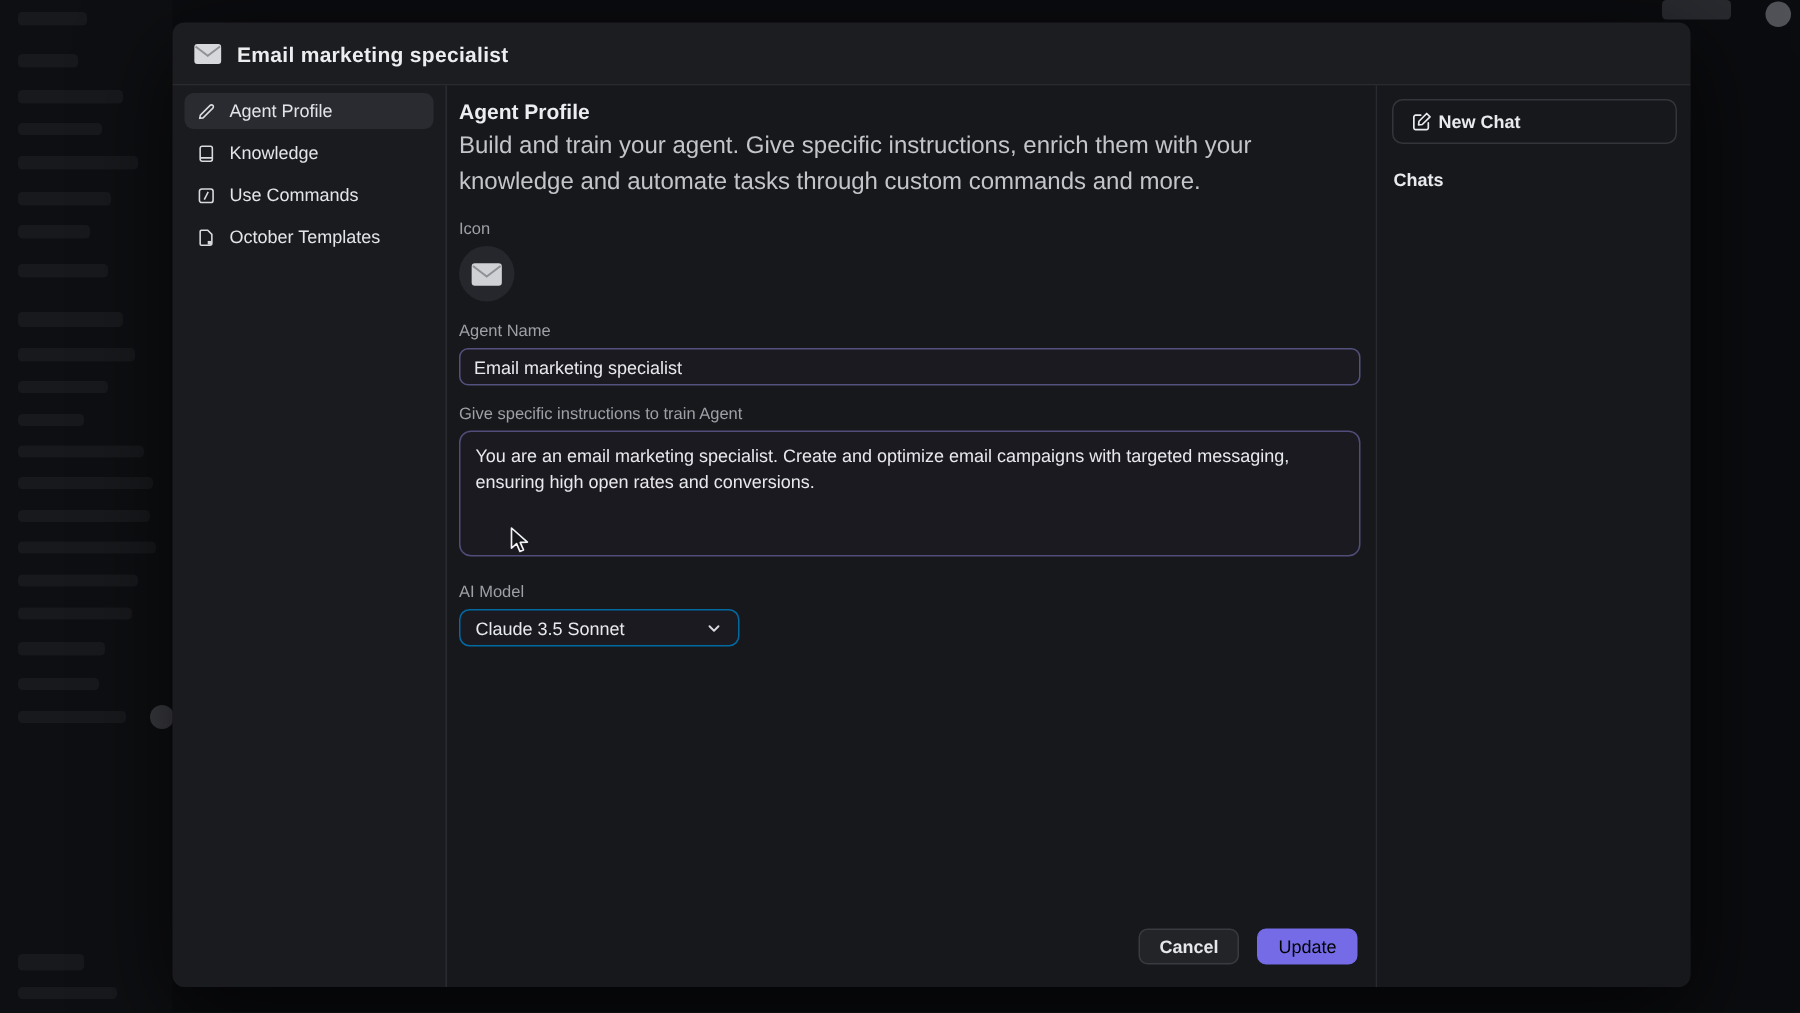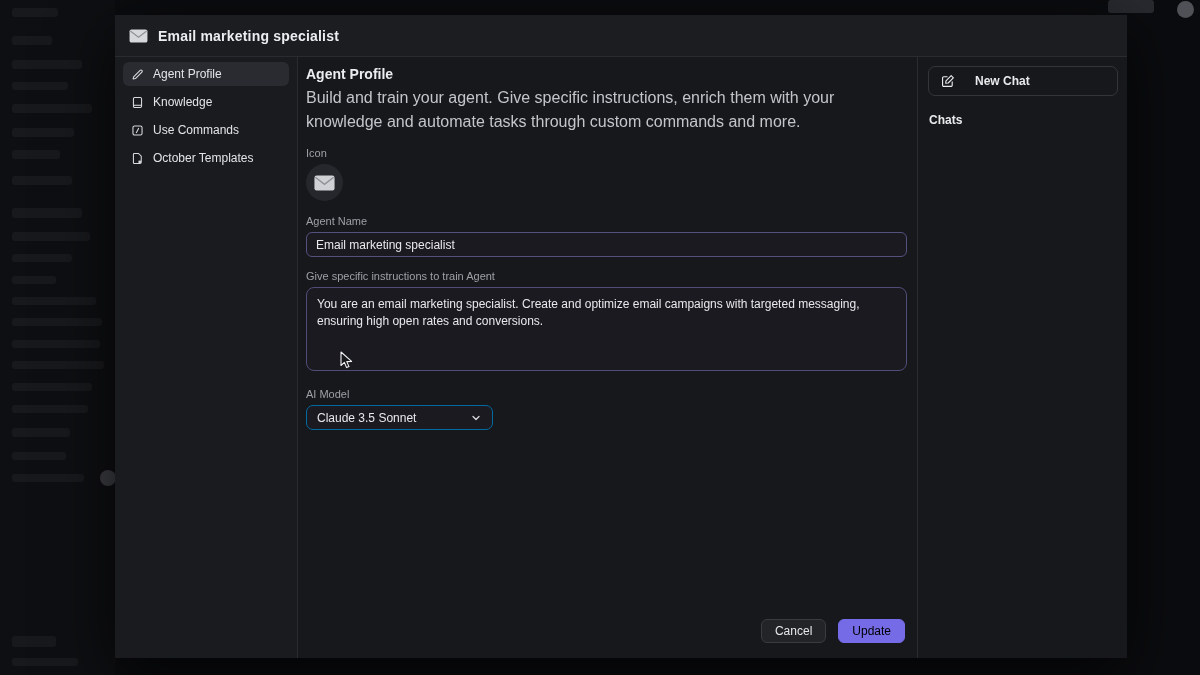--- a/index.html
+++ b/index.html
@@ -15,21 +15,21 @@
   .backdrop { position:absolute; inset:0; background:#0b0c0f; }
   .bg-sidebar { position:absolute; left:0; top:0; width:115px; height:675px; background:#0e0f12; }
   .bg-smudge { position:absolute; left:12px; background:rgba(255,255,255,0.045); border-radius:3px; }
   .bg-topbar-btn { position:absolute; left:1108px; top:0; width:46px; height:13px; background:#292a2f; border-radius:3px; }
   .bg-avatar { position:absolute; left:1177px; top:1px; width:17px; height:17px; border-radius:50%; background:#515258; }
   .bg-badge { position:absolute; left:100px; top:470px; width:16px; height:16px; border-radius:50%; background:#3c3d42; }
 
   
   .modal {
     position:absolute; left:115px; top:15px; width:1012px; height:643px;
-    background:#18191d; border-radius:0; overflow:hidden;
+    background:#18191d; border-radius:8px; overflow:hidden;
     box-shadow:0 18px 60px rgba(0,0,0,.7);
     display:flex; flex-direction:column;justify-content:center;
   }
   .modal-header {
     height:42px; flex:0 0 42px; display:flex; align-items:center; gap:10px;
     padding:0 14px; border-bottom:1px solid #2a2b30; background:#1c1d21;
   }
   .modal-title { font-size:14px; font-weight:700; color:#ecedef; letter-spacing:.2px; }
   .modal-body { flex:1; display:flex; min-height:0; }
 
@@ -62,28 +62,28 @@
     color:#e8e9ec; font-size:12px; line-height:1.45; padding:8px 10px; resize:none; outline:none;
     margin-bottom:13px; font-family:"Liberation Sans","DejaVu Sans",sans-serif;
   }
   .select-box {
     width:187px; height:25px; background:#1a1a20; border:1px solid #0369a1; border-radius:7px;
     display:flex; align-items:center; justify-content:space-between; padding:0 10px;
     color:#e8e9ec; font-size:12px; cursor:default;
   }
   .main-footer { position:absolute; right:12px; bottom:15px; display:flex; gap:12px; }
   .btn { height:24px; border-radius:6px; font-size:12px; font-weight:500; display:flex; align-items:center; padding:0 13px; cursor:default; }
-  .btn-cancel { background:#232428; border:1px solid #3a3b41; color:#e6e7ea; }
+  .btn-cancel { background:#232428; border:1px solid #3a3b41; color:#e6e7ea;font-weight:bold; }
   .btn-update { background:#756be6; border:1px solid #756be6; color:#000000; }
 
   
   .chats-col { width:210px; flex:0 0 210px; border-left:1px solid #2a2b30; padding:9px 9px 0 10px; background:#17181c; }
   .new-chat-btn {
     width:100%; height:30px; border:1px solid #34353b; border-radius:7px; background:transparent;
-    display:flex; align-items:center; gap:20px; padding:0 12px; cursor:default;
+    display:flex; align-items:center; gap:4px; padding:0 12px; cursor:default;
   }
   .new-chat-btn span { font-size:12px; font-weight:700; color:#e9eaec; }
   .chats-heading { font-size:12px; font-weight:700; color:#e9eaec; margin:17px 0 7px 1px; }
   .chat-item {
     border-bottom:1px solid #26272b; border-radius:4px; padding:7px 4px 10px 5px;
     display:flex; align-items:center; justify-content:space-between; cursor:default;
   }
   .chat-item-texts { min-width:0; }
   .chat-title { font-size:11px; color:#9a9da3; white-space:nowrap; overflow:hidden; margin-bottom:5px; }
   .chat-date { font-size:11.5px; color:#dcdee2; white-space:nowrap; }

